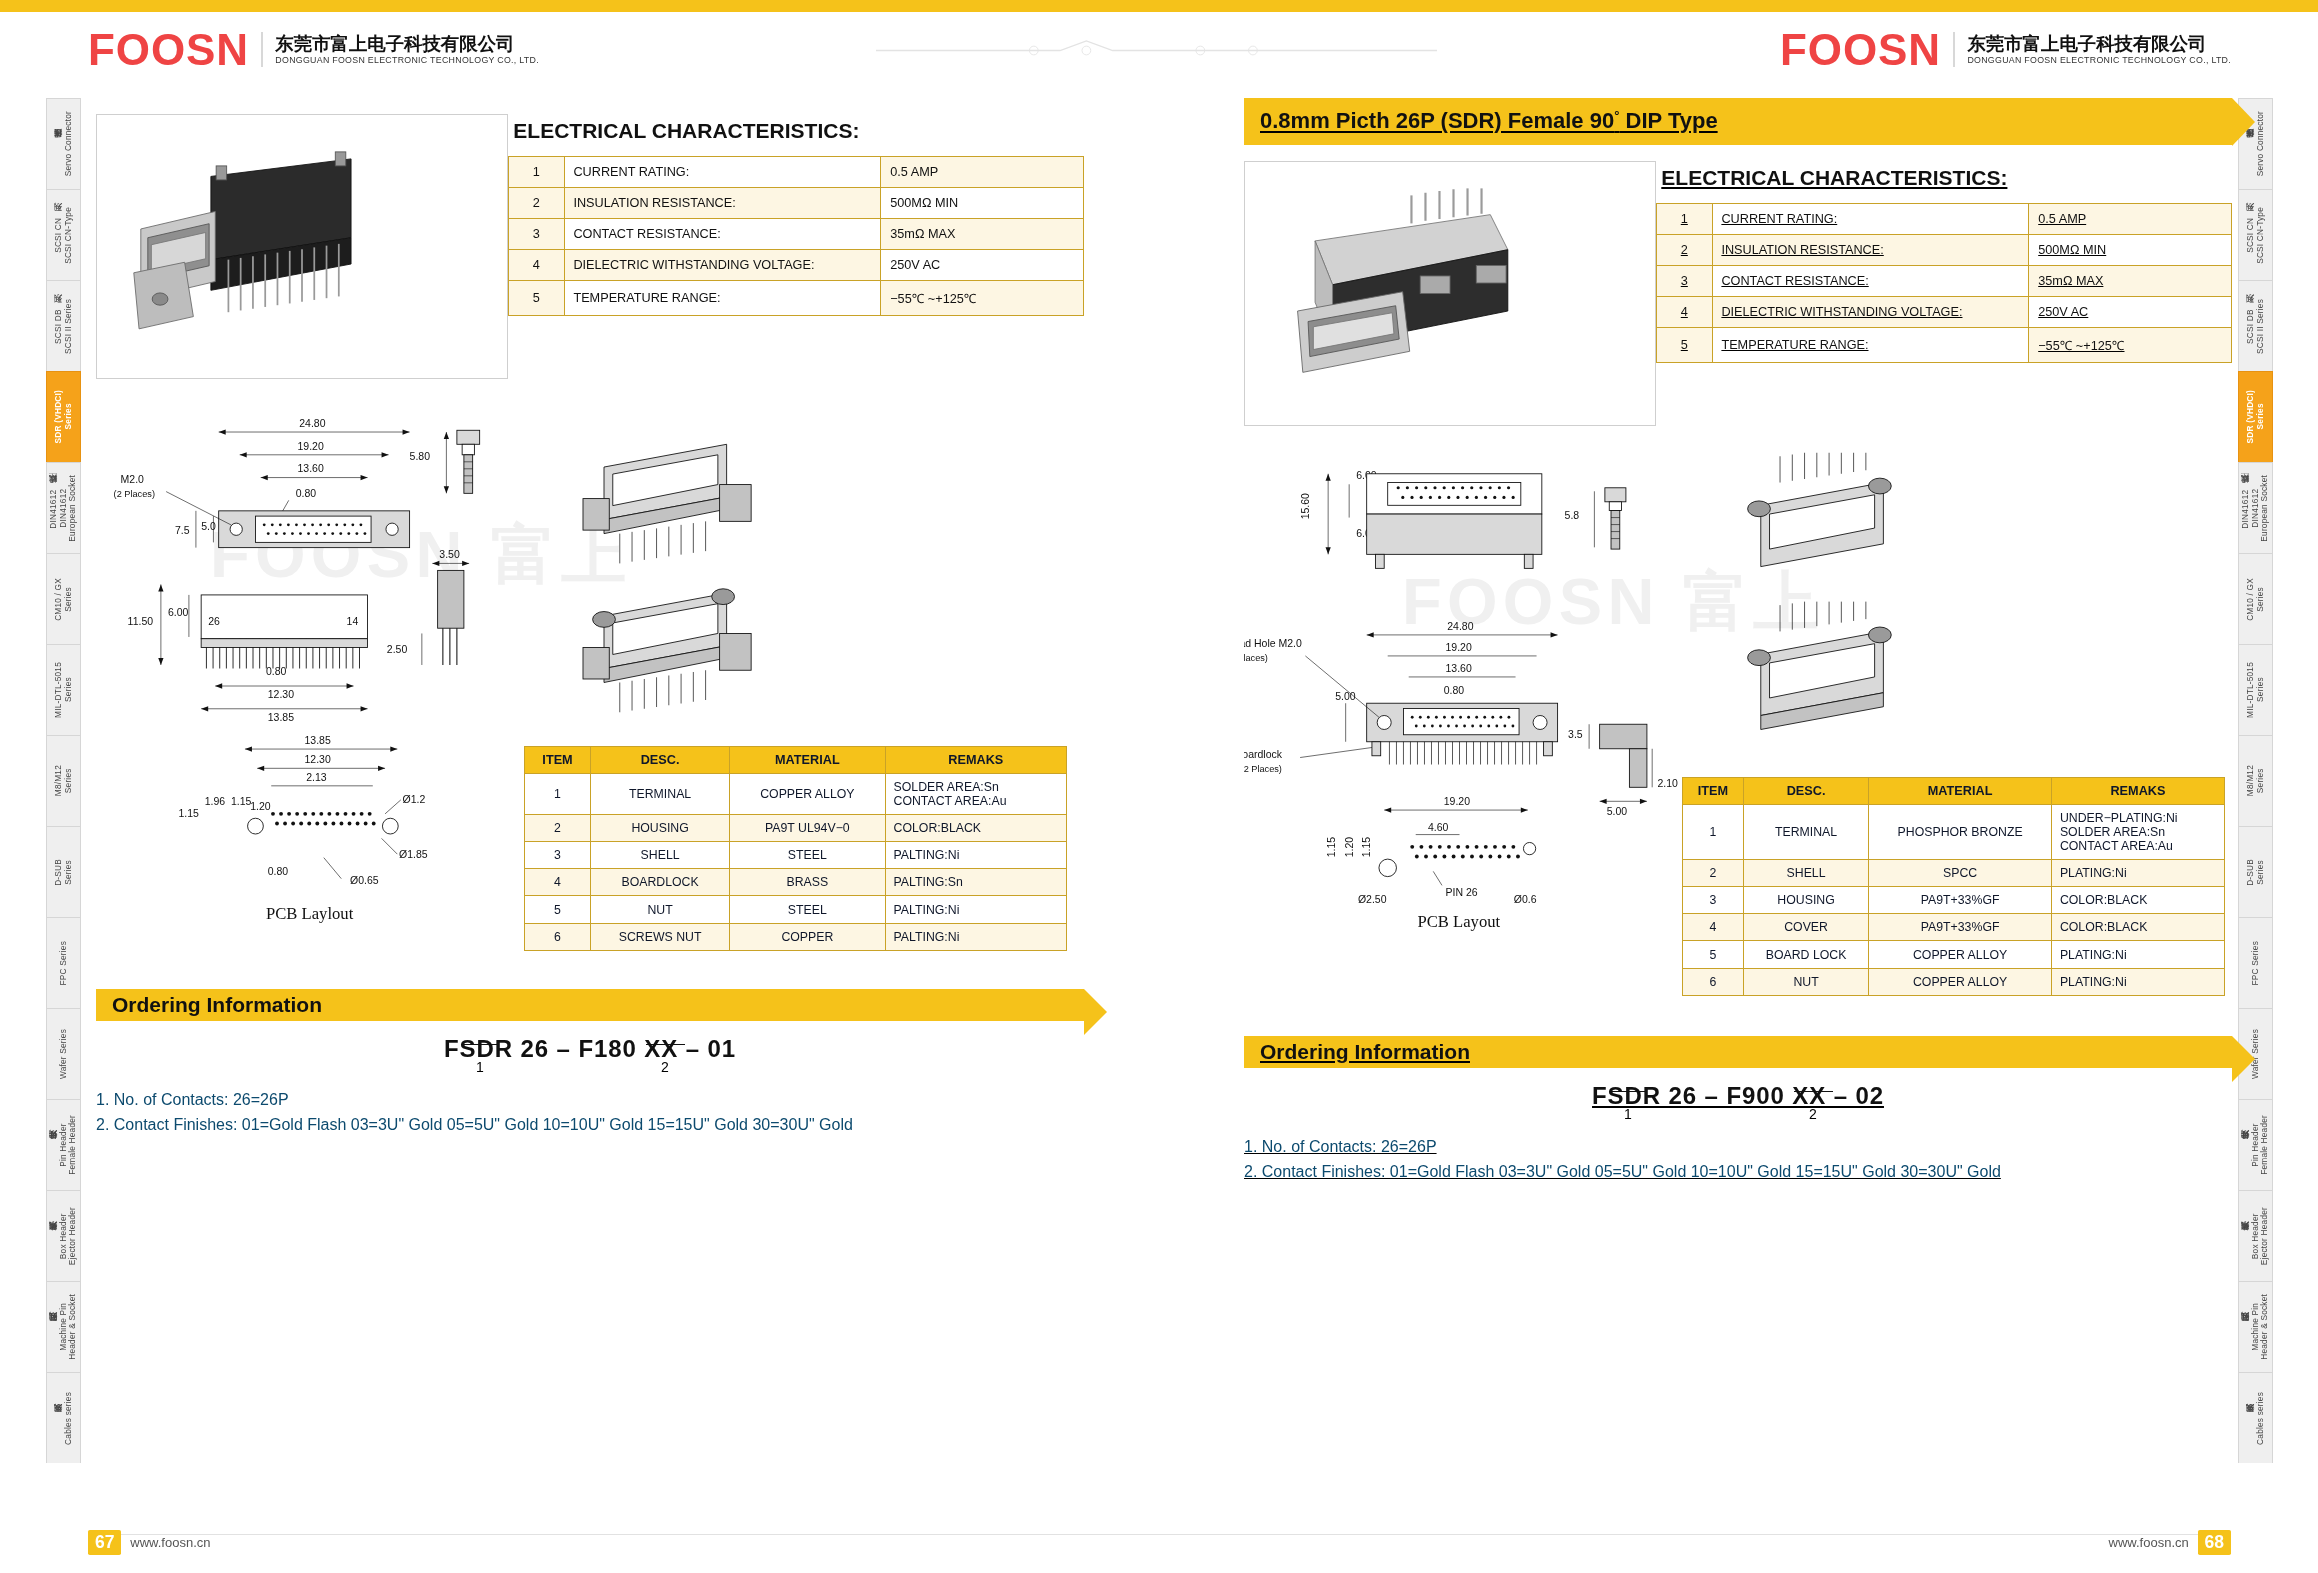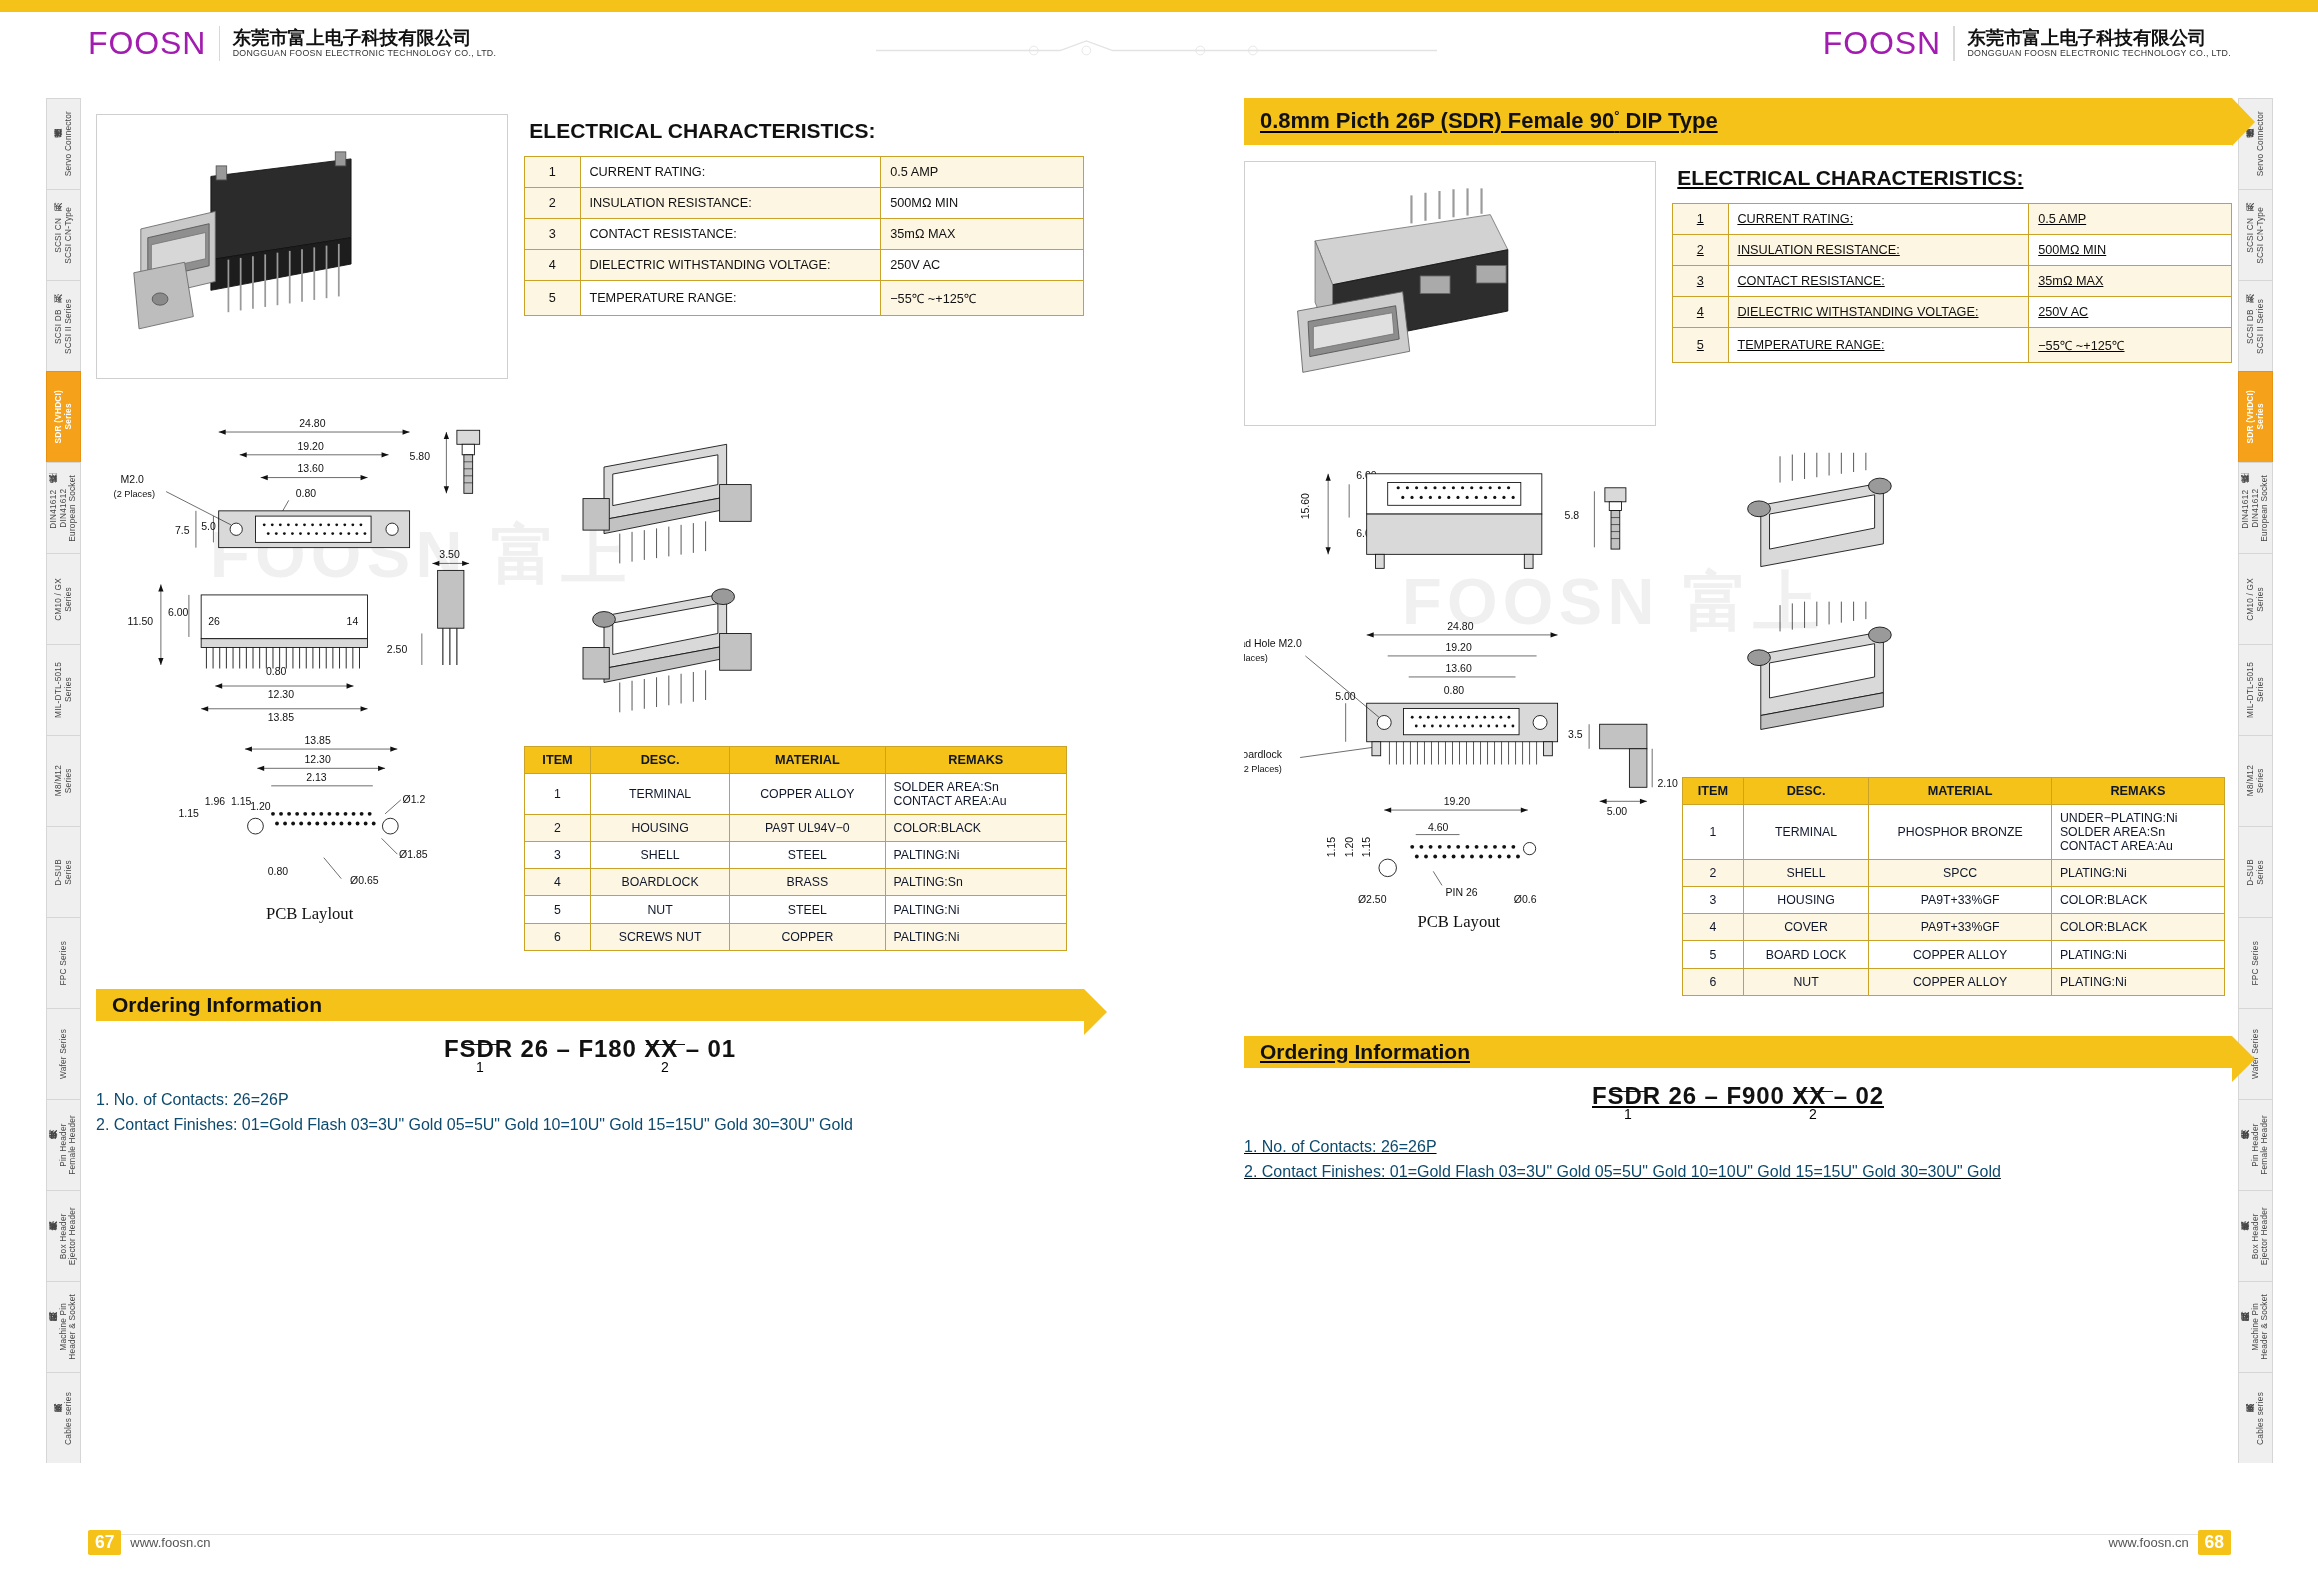--- a/index.html
+++ b/index.html
@@ -10,21 +10,21 @@
     position:relative;
     overflow:hidden;
   }
   .page{position:absolute;top:0;left:0;width:2319px;height:1574px;}
 
   
   .topbar{position:absolute;left:0;top:0;width:2319px;height:88px;background:#fff;}
   .topbar .yellowstrip{position:absolute;left:0;top:0;width:2319px;height:12.3px;background:#f5c21a;}
   .hdr-left{position:absolute;left:88px;top:24.5px;display:flex;align-items:center;gap:12.3px;}
   .hdr-right{position:absolute;right:88px;top:24.5px;display:flex;align-items:center;gap:12.3px;}
-  .foosn-word{font-size:32px;font-weight:normal;color:#a21caf;letter-spacing:0.9px;font-family:"Liberation Sans",sans-serif;}
+  .foosn-word{font-size:44px;font-weight:bold;color:#ef4444;letter-spacing:0.9px;font-family:"Liberation Sans",sans-serif;}
   .cn-name{font-size:18.4px;font-weight:bold;color:#111;line-height:1.1;}
   .cn-sub{font-size:8.8px;color:#333;letter-spacing:0.3px;}
   .hdr-div{width:1.8px;height:35px;background:#d8d8d8;}
 
   .hdr-deco{position:absolute;top:39px;height:23px;}
   .hdr-deco svg{display:block;}
 
   
   .sidetabs{position:absolute;top:98px;width:35px;}
   .sidetabs.left{left:46px;}
@@ -48,21 +48,21 @@
     display:flex;align-items:center;
   }
   .title-bar:after{
     content:"";position:absolute;right:-23px;top:0;width:0;height:0;
     border-top:24px solid transparent;border-bottom:24px solid transparent;border-left:23px solid #f5c21a;
   }
   .title-bar .tt{font-size:22px;font-weight:bold;color:#111;padding-left:16px;}
   .title-bar .tt sup{font-size:13px;}
 
   
-  .row-top{display:flex;margin-top:16px;gap:16px;}
+  .row-top{display:flex;margin-top:16px;}
   .photo{
     width:410px;height:263px;border:0.9px solid #cfcfcf;background:#fff;
     position:relative;overflow:hidden;
   }
   .elec{flex:1;}
   .elec h3{font-size:21px;font-weight:bold;color:#111;margin:5.3px 0 12.3px 5.3px;}
   table.et{border-collapse:collapse;width:100%;font-size:12.7px;}
   table.et td{border:0.9px solid #c9a227;padding:8px 8.8px;color:#111;}
   table.et td.n{width:37px;text-align:center;background:#fdf6e3;}
   table.et td.d{background:#ffffff;}

